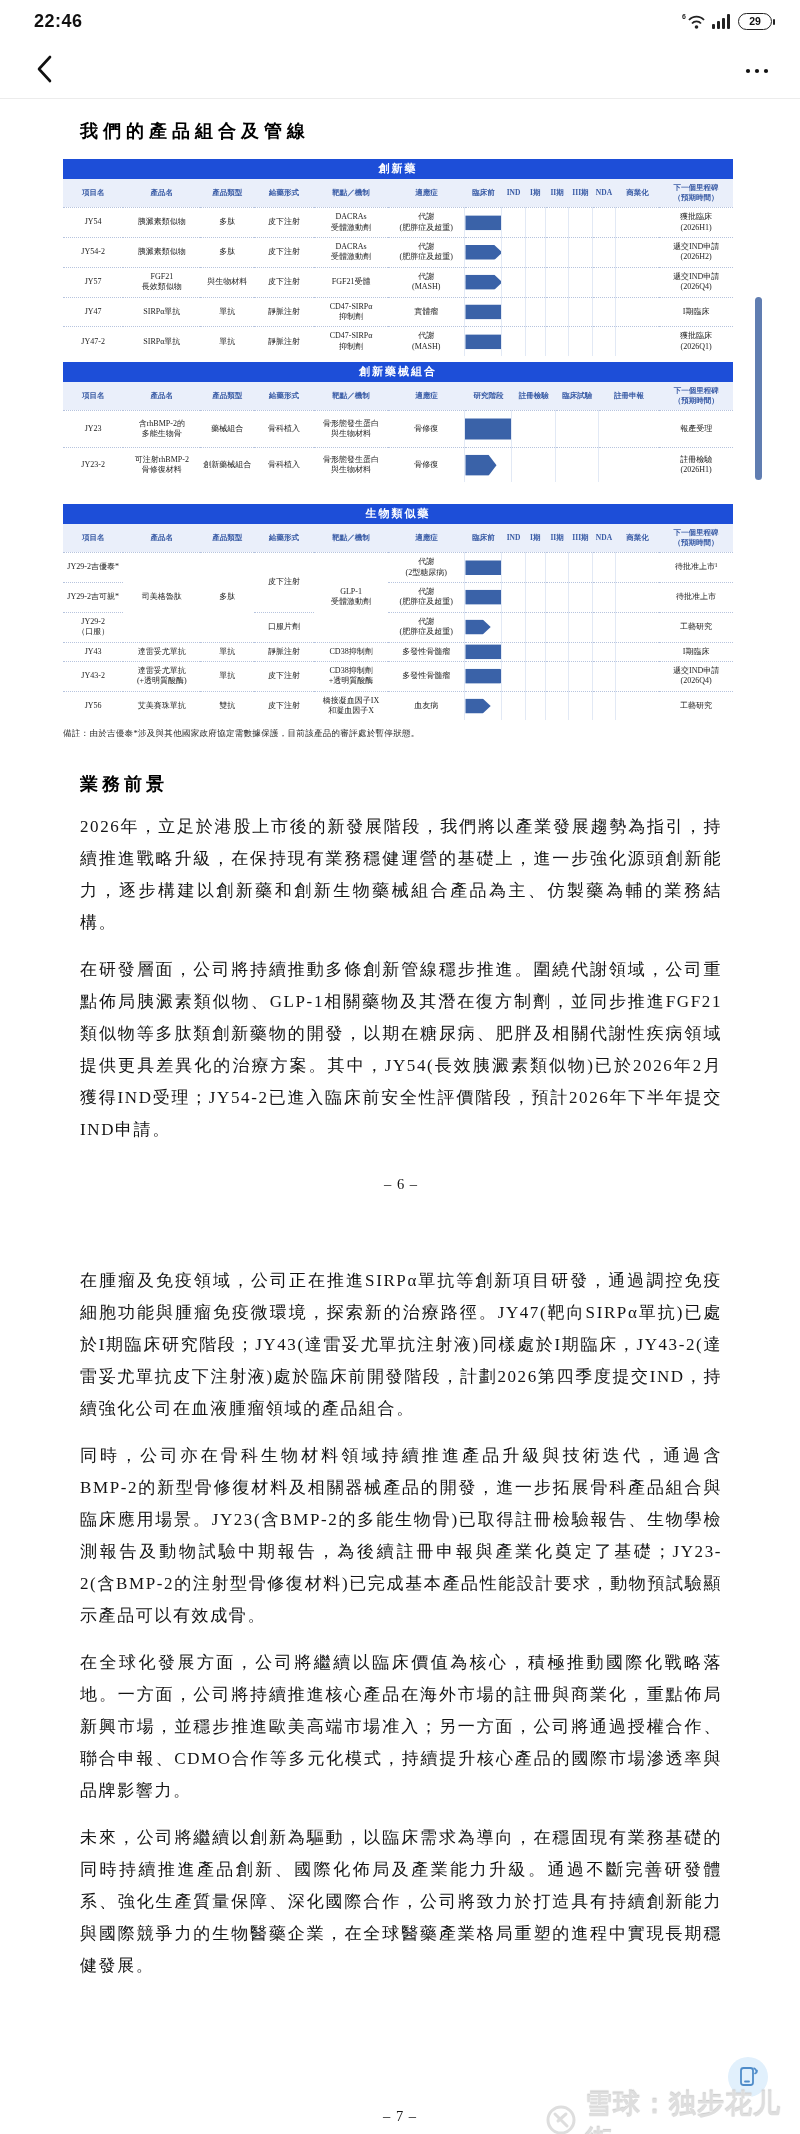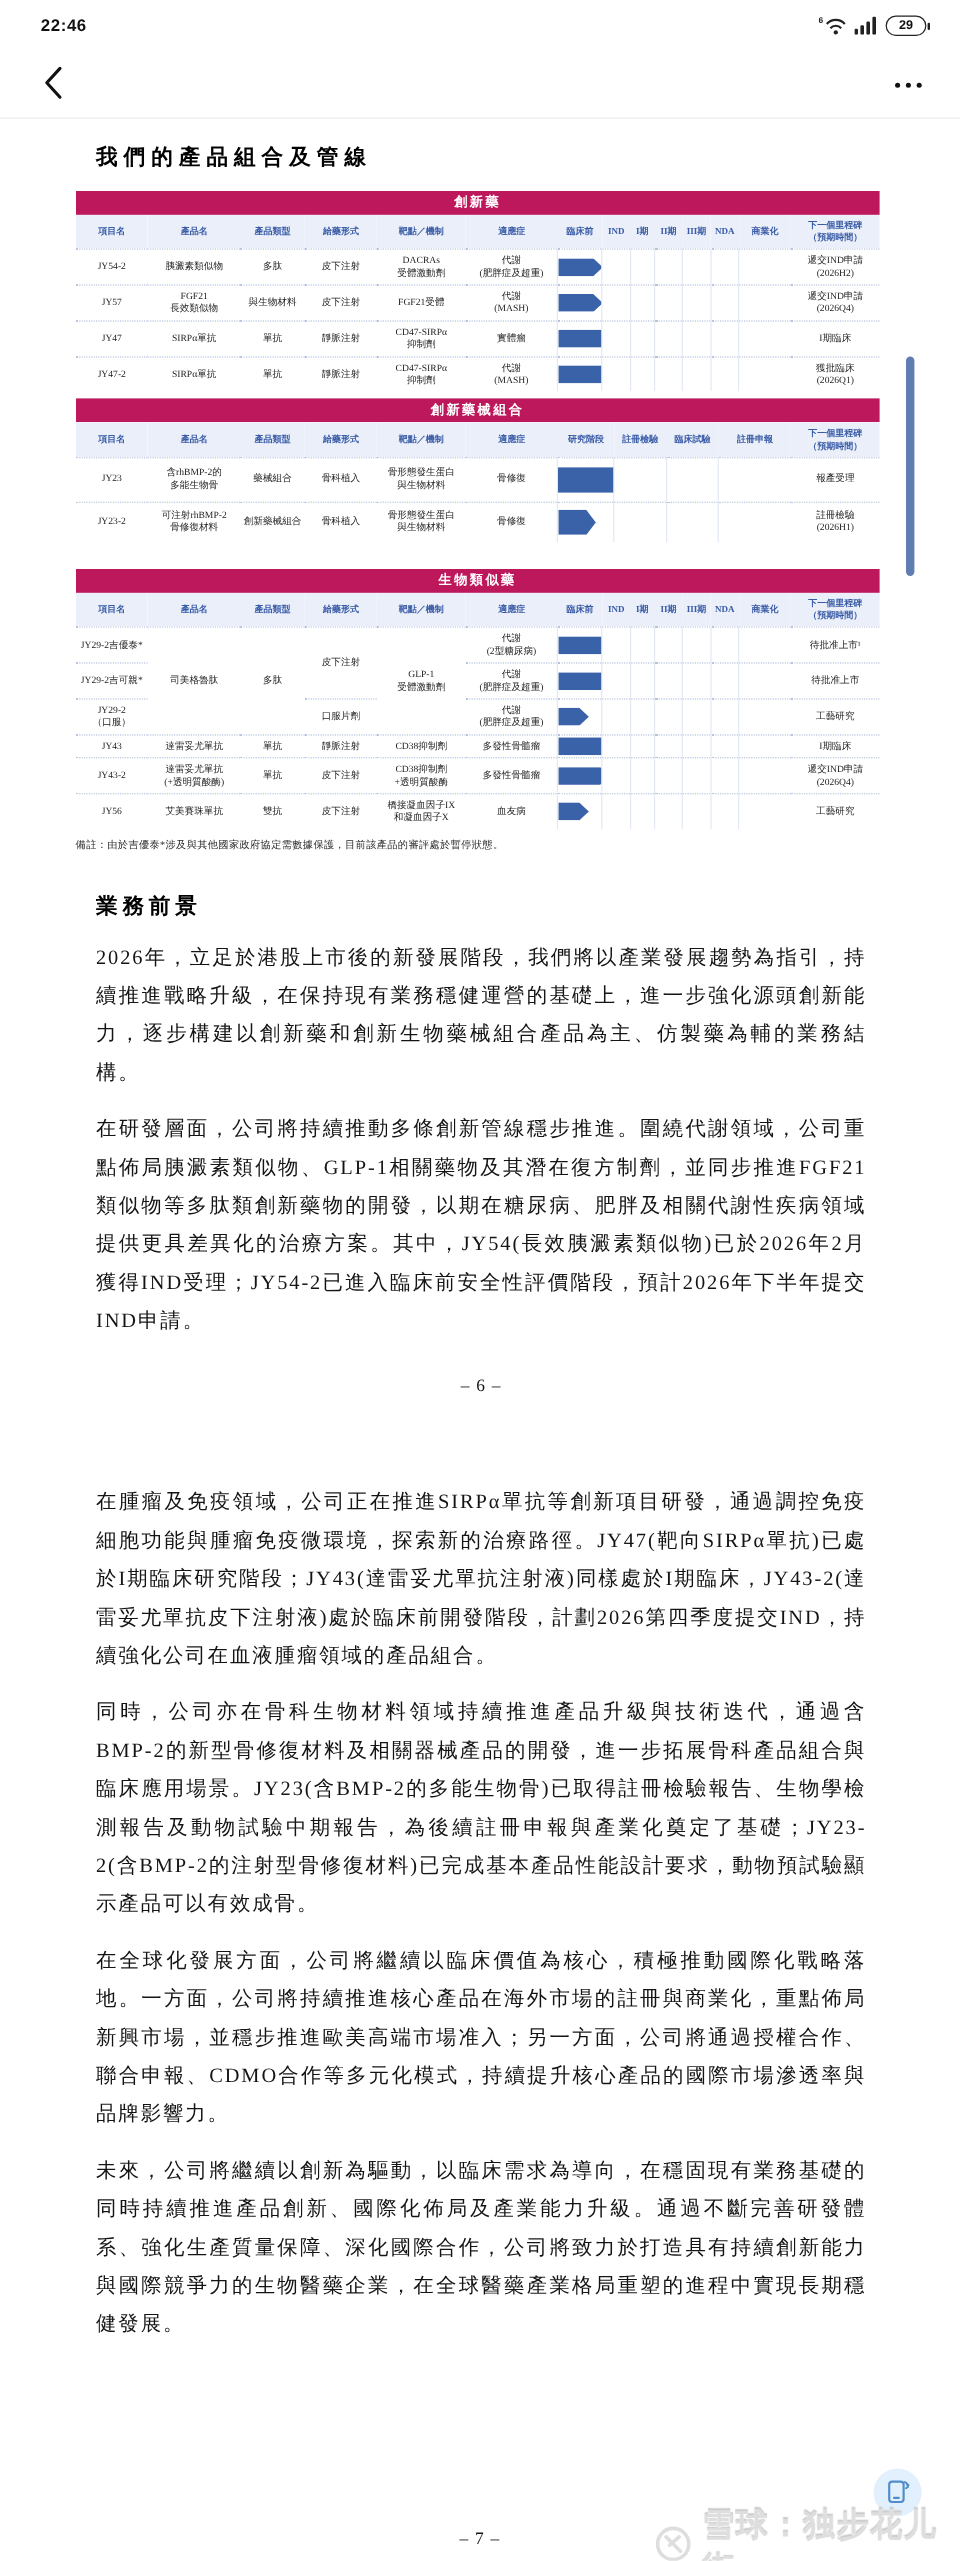--- a/index.html
+++ b/index.html
@@ -2,21 +2,21 @@
 <html><head>
 <meta charset="utf-8">
 <style>
   * { margin:0; padding:0; box-sizing:border-box; }
   html,body { width:800px; background:#fff; font-family:"Liberation Serif", serif; }
   body { position:relative; height:2134px; overflow:hidden; color:#141414; }
 
   
   .statusbar { height:42px; display:flex; align-items:center; justify-content:space-between;
                padding:0 28px 0 34px; font-family:"Liberation Sans", sans-serif; }
-  .sb-time { font-size:14px; font-weight:600; color:#111; letter-spacing:.5px; }
+  .sb-time { font-size:18px; font-weight:600; color:#111; letter-spacing:.5px; }
   .sb-right { display:flex; align-items:center; gap:6px; }
   .batt { position:relative; width:34px; height:17px; border:1.6px solid #222; border-radius:9px;
           display:flex; align-items:center; justify-content:center; font-size:10.5px; font-weight:700; color:#111; }
   .batt::after { content:""; position:absolute; right:-4px; top:5px; width:2.5px; height:6px; background:#222; border-radius:1px; }
 
   
   .navbar { height:56px; display:flex; align-items:center; justify-content:space-between; padding:0 30px 0 34px; }
   .navbtn { background:none; border:none; cursor:pointer; display:flex; align-items:center; }
   .hairline { height:1px; background:#ececec; width:100%; }
 
@@ -25,21 +25,21 @@
   .h1 { font-size:18px; font-weight:700; letter-spacing:5px; margin-top:12px; color:#000; }
   .h2 { font-size:18px; font-weight:700; letter-spacing:4px; margin-top:32px; color:#000; }
   .para { font-size:17px; line-height:32px; text-align:justify; letter-spacing:1.6px; margin-top:15px; color:#141414; }
   .pageno { text-align:center; font-size:14.5px; margin-top:30px; letter-spacing:1px; }
   .gap-top { margin-top:72px; }
 
   
   .tblwrap { margin:16px 0 0 -17px; width:670px; }
   table.tbl { width:670px; border-collapse:collapse; table-layout:fixed; }
   .tbl td, .tbl th { white-space:pre-line; overflow:hidden; }
-  tr.banner td { background:#be185d; color:#fff; font-weight:700; font-size:11px;
+  tr.banner td { background:#1d4ed8; color:#fff; font-weight:700; font-size:11px;
                  letter-spacing:2px; text-align:center; padding:2px 0 3px; }
   tr.hd th { background:#eaeffa; color:#3a5ca6; font-size:7.5px; font-weight:700;
              line-height:1.35; padding:4px 1px; text-align:center; }
   td.c { font-size:8px; line-height:1.3; text-align:center; color:#1c1c1c; padding:4px 1px; vertical-align:middle; }
   tr.r td { border-top:1px dotted #b7c4de; }
   tr.r:first-of-type td { border-top:none; }
   td.stage { border-top:1px dotted #cdd7ea; border-left:1px solid #e2e9f5; position:relative; }
   td.s-pre { position:relative; }
   .bar { position:absolute; left:0; top:50%; transform:translateY(-50%); height:15px; background:#3a62a8;
          clip-path:polygon(0 0, calc(100% - 8px) 0, 100% 50%, calc(100% - 8px) 100%, 0 100%); z-index:2; }
@@ -144,20 +144,39 @@
         <th>IND</th>
         <th>I期</th>
         <th>II期</th>
         <th>III期</th>
         <th>NDA</th>
         <th>商業化</th>
         <th>下一個里程碑
 （預期時間）</th>
       </tr>
       <tr class="r">
+        <td class="c">JY54</td>
+        <td class="c">胰澱素類似物</td>
+        <td class="c">多肽</td>
+        <td class="c">皮下注射</td>
+        <td class="c">DACRAs
+受體激動劑</td>
+        <td class="c">代謝
+(肥胖症及超重)</td>
+        <td class="stage s-pre"><div class="bar" style="width: 46.56px;"></div></td>
+        <td class="stage"></td>
+            <td class="stage"></td>
+            <td class="stage"></td>
+            <td class="stage"></td>
+            <td class="stage"></td>
+            <td class="stage"></td>
+        <td class="c">獲批臨床
+(2026H1)</td>
+      </tr>
+      <tr class="r">
         <td class="c">JY54-2</td>
         <td class="c">胰澱素類似物</td>
         <td class="c">多肽</td>
         <td class="c">皮下注射</td>
         <td class="c">DACRAs
 受體激動劑</td>
         <td class="c">代謝
 (肥胖症及超重)</td>
         <td class="stage s-pre"><div class="bar" style="width: 36.86px;"></div></td>
         <td class="stage"></td>

